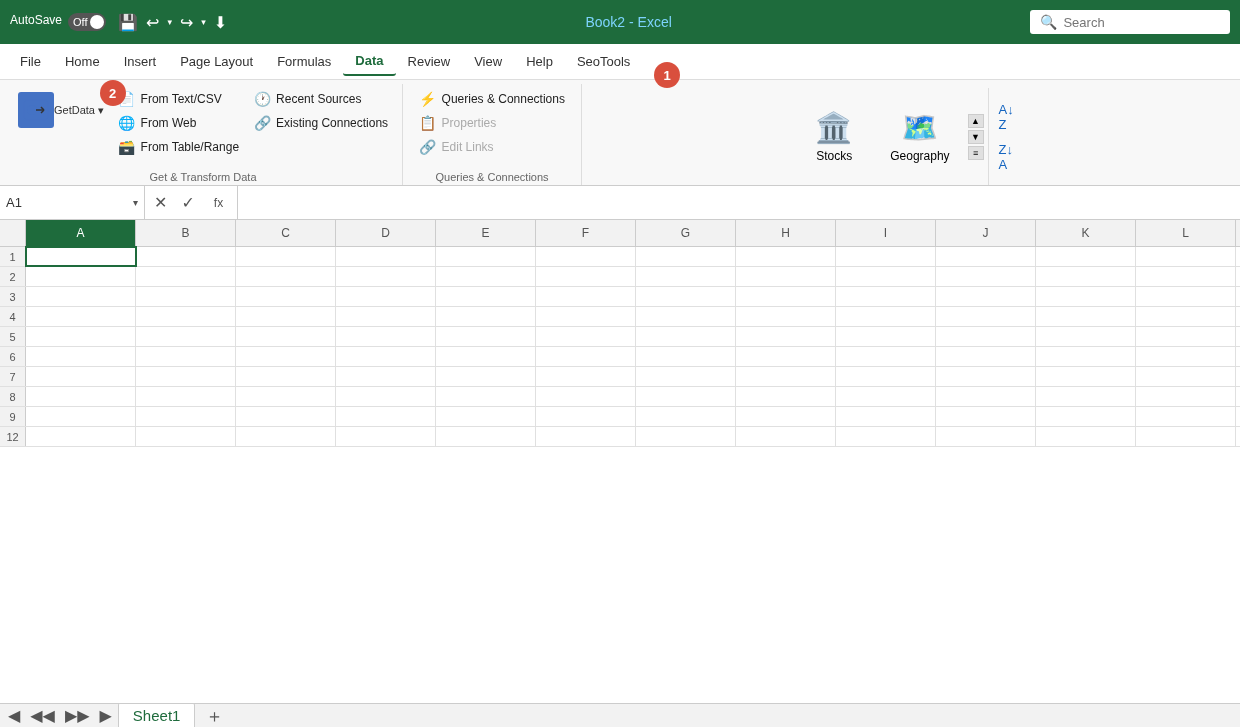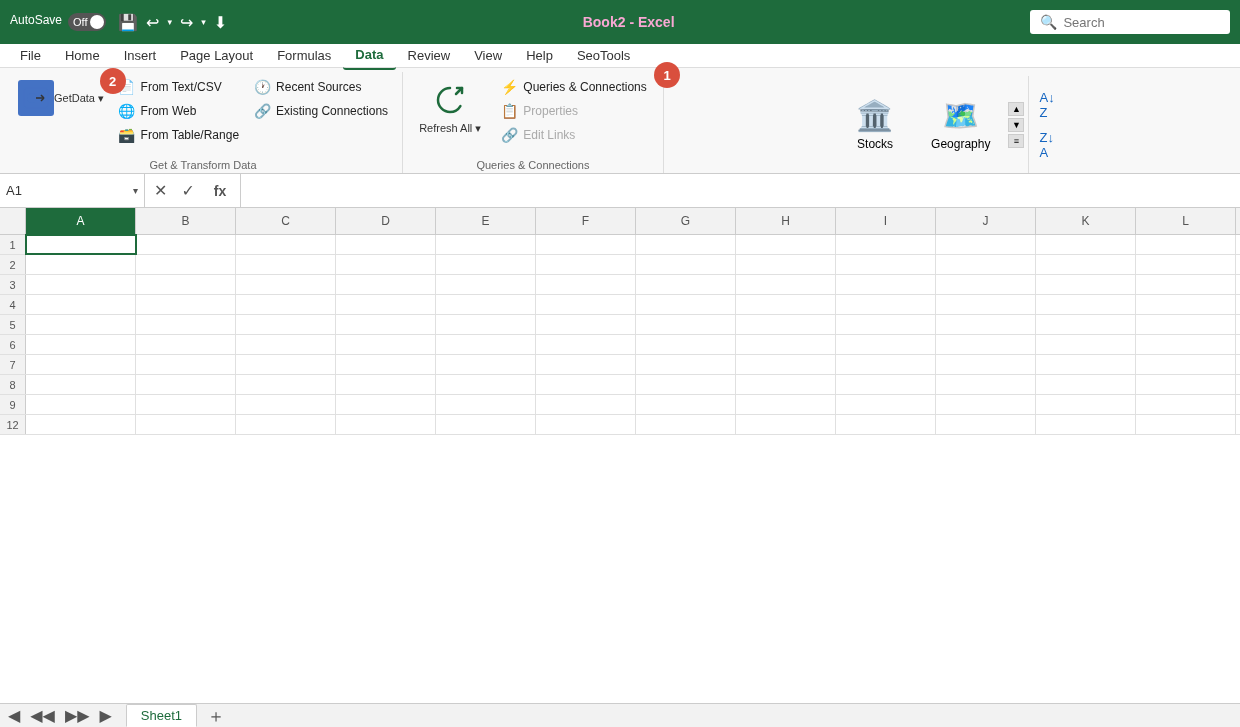--- a/index.html
+++ b/index.html
@@ -34,22 +34,22 @@
       height: 14px;
       background: white;
       border-radius: 50%;
       margin-left: auto;
     }
     .toggle-text { color: white; font-size: 11px; position: absolute; left: 5px; }
     .title-center {
       flex: 1;
       text-align: center;
       font-size: 14px;
-      color: #f9a8d4;
-      font-weight: 700;
+      color: #7dd3fc;
+      font-weight: 400;
     }
     .toolbar-icons {
       display: flex;
       gap: 8px;
       align-items: center;
       margin-left: 12px;
     }
     .toolbar-icon { color: white; font-size: 16px; cursor: pointer; }
     .search-box {
       display: flex;
@@ -81,21 +81,21 @@
       font-weight: bold;
       color: white;
       position: absolute;
     }
     .badge-1 { background: #d94f3d; top: 62px; left: 654px; }
     .badge-2 { background: #d94f3d; top: 103px; left: 253px; }
 
     
     .menu-bar {
       background: #fff;
-      height: 24px;
+      height: 36px;
       display: flex;
       align-items: center;
       padding: 0 8px;
       border-bottom: 1px solid #ddd;
     }
     .menu-item {
       padding: 6px 12px;
       font-size: 13px;
       color: #333;
       cursor: pointer;
@@ -294,23 +294,22 @@
       height: 100%;
     }
     .formula-action-btn {
       color: #555;
       font-size: 16px;
       cursor: pointer;
       padding: 0 3px;
     }
     .formula-fx {
       color: #555;
-      font-size: 14px;
+      font-size: 12px;
       padding: 0 8px;
-      font-weight: bold;
     }
     .formula-input {
       flex: 1;
       border: none;
       outline: none;
       font-size: 13px;
       padding: 0 6px;
     }
 
     
@@ -407,28 +406,27 @@
       height: 24px;
       background: #f2f2f2;
       border-top: 1px solid #ccc;
       display: flex;
       align-items: center;
       padding: 0 4px;
       gap: 2px;
     }
     .sheet-tab {
       padding: 3px 14px;
-      font-size: 13px;
+      font-size: 15px;
       color: #333;
       border: 1px solid #ccc;
       border-bottom: none;
       background: #e0e0e0;
       cursor: pointer;
       border-radius: 2px 2px 0 0;
-      margin-left: 8px;
     }
     .sheet-tab.active {
       background: white;
       border-bottom: 1px solid white;
       color: #1e6b3c;
     }
     .nav-tabs-btn {
       font-size: 16px;
       color: #555;
       padding: 0 4px;
@@ -523,30 +521,20 @@
           <span>Existing Connections</span>
         </div>
       </div>
     </div>
     <div class="ribbon-group-label">Get &amp; Transform Data</div>
   </div>
 
   <div class="ribbon-group">
     <div class="ribbon-group-content">
 
-      <div class="refresh-btn">
-        <div class="refresh-icon-large">
-          <svg width="36" height="36" viewBox="0 0 36 36" fill="none">
-            <path d="M18 6C11.373 6 6 11.373 6 18s5.373 12 12 12c4.418 0 8.268-2.39 10.392-5.952" stroke="#1e6b3c" stroke-width="2.5" stroke-linecap="round" fill="none"></path>
-            <path d="M30 11 L30 6 L25 6" stroke="#1e6b3c" stroke-width="2.5" stroke-linecap="round" stroke-linejoin="round" fill="none"></path>
-            <line x1="30" y1="6" x2="24" y2="12" stroke="#1e6b3c" stroke-width="2.5" stroke-linecap="round"></line>
-          </svg>
-        </div>
-        <span style="font-size:11px; color:#333;">Refresh All ▾</span>
-      </div>
 
       <div class="ribbon-vert-btns">
         <div class="qc-btn">
           <span style="font-size:14px;">⚡</span>
           <span>Queries &amp; Connections</span>
         </div>
         <div class="qc-btn disabled">
           <span style="font-size:14px; color:#aaa;">📋</span>
           <span>Properties</span>
         </div>

